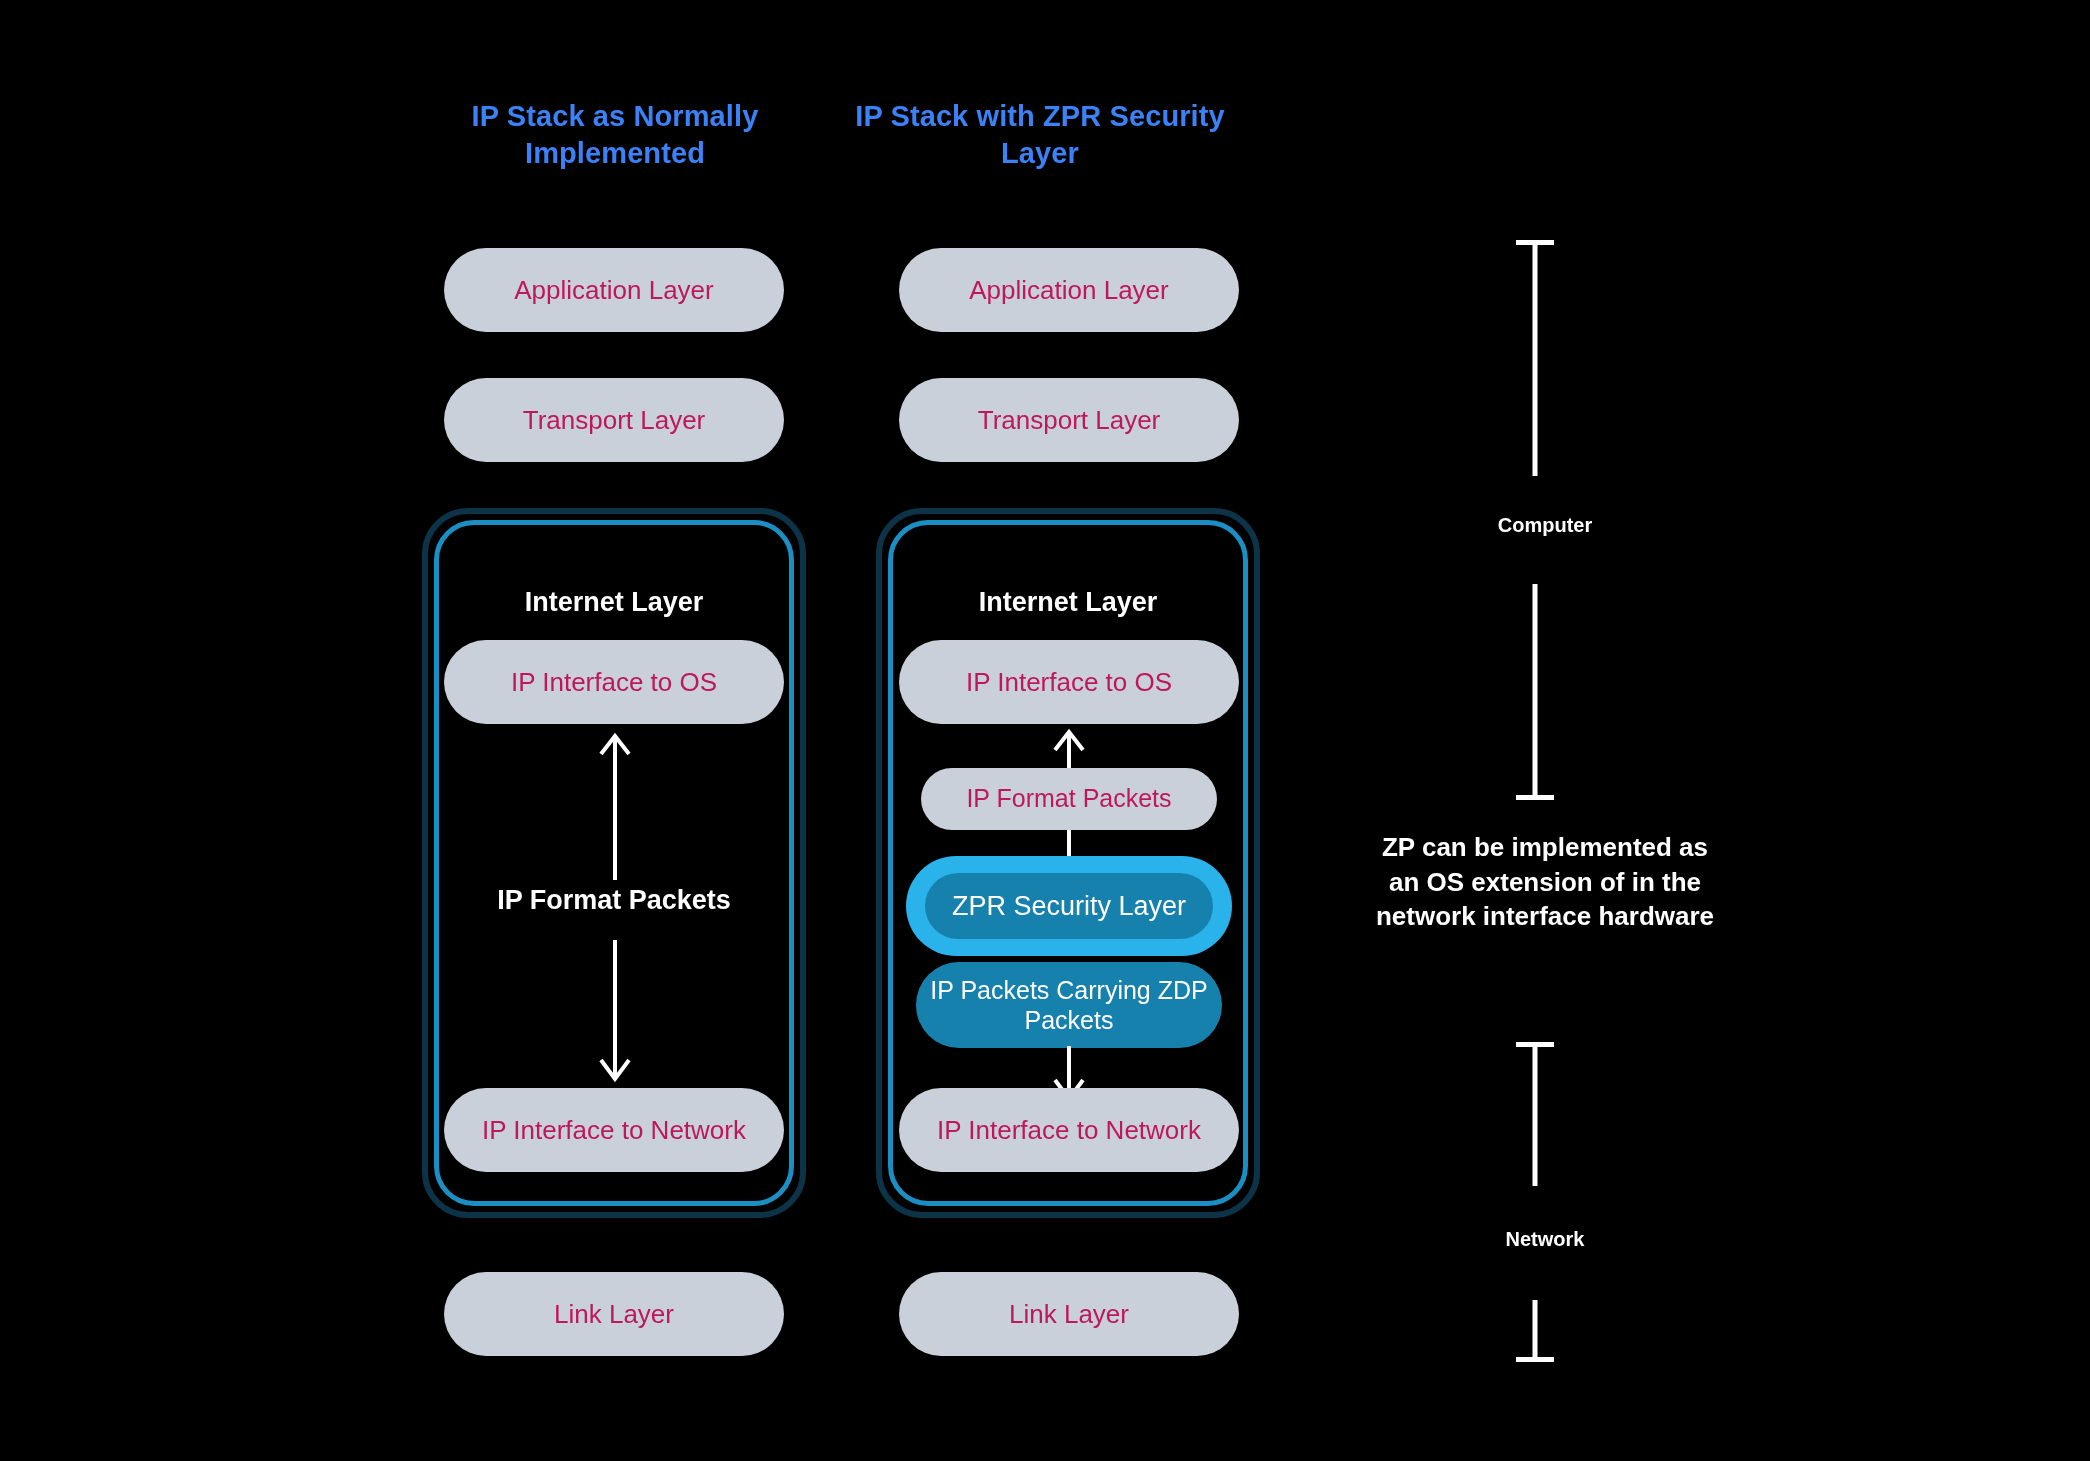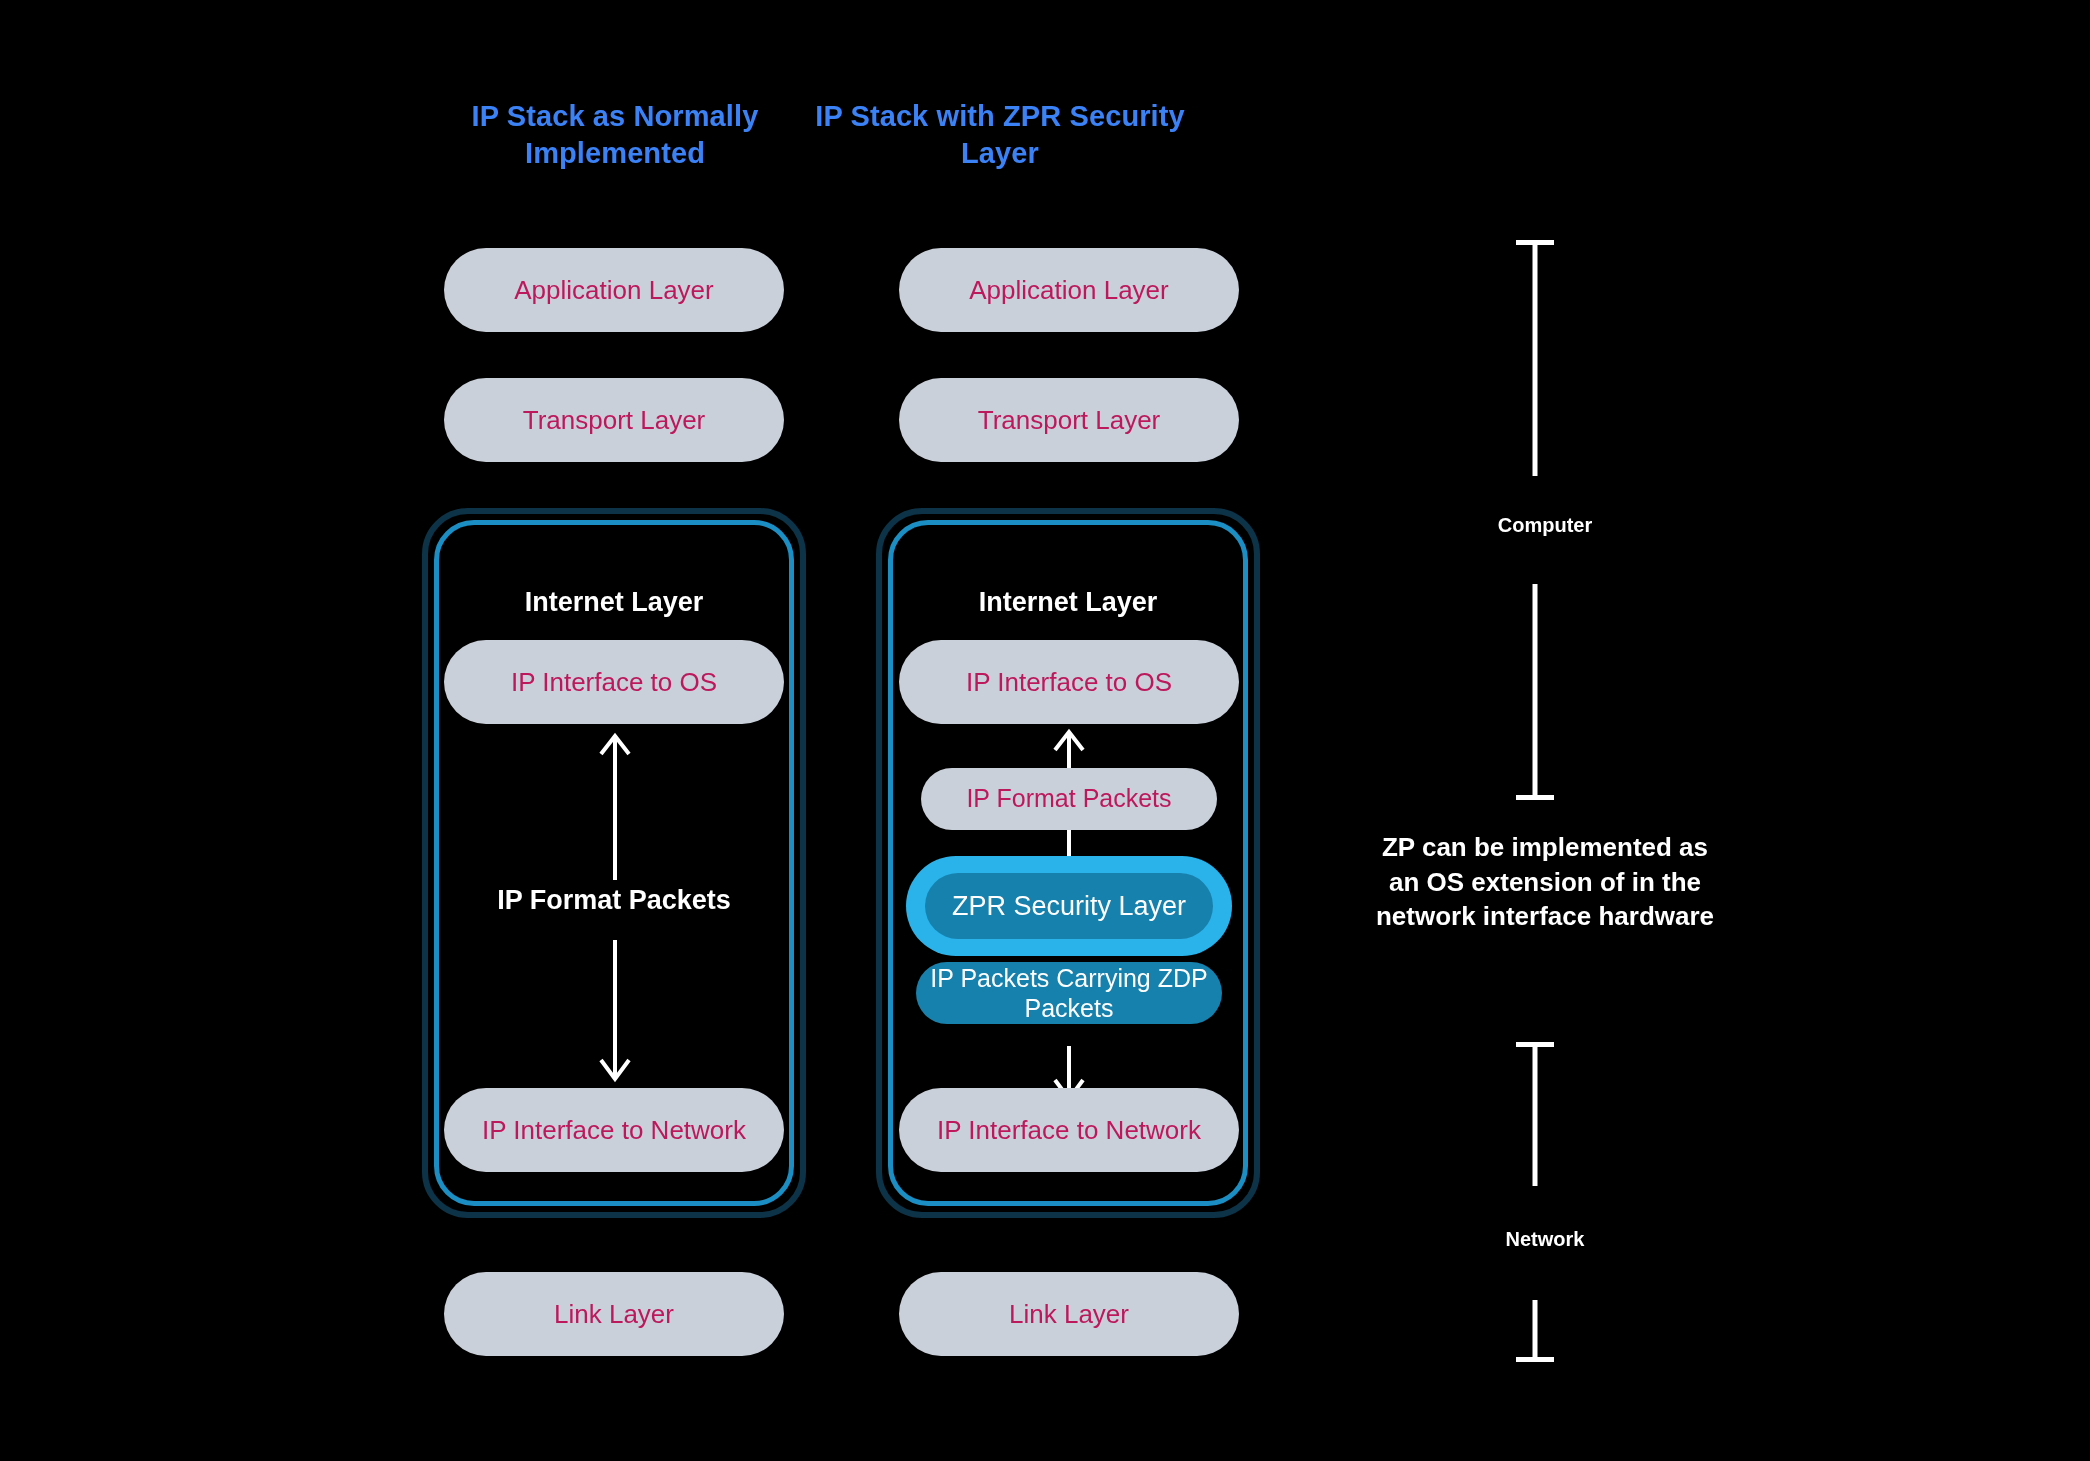--- a/index.html
+++ b/index.html
@@ -27,21 +27,21 @@
     position: absolute;
     width: 420px;
     text-align: center;
     font-size: 29px;
     font-weight: bold;
     line-height: 1.28;
     letter-spacing: 0.1px;
     color: #3b82f6;
   }
   #title-left  { left: 405px; top: 98px; }
-  #title-right { left: 790px; top: 98px; }
+  #title-right { left: 830px; top: 98px; }
 
   
   .pill {
     position: absolute;
     background: #c9d0d9;
     border-radius: 999px;
     color: #be185d;
     font-size: 26px;
     display: flex;
     align-items: center;
@@ -210,21 +210,21 @@
     <line x1="19" y1="160" x2="19" y2="8" stroke="#ffffff" stroke-width="4"></line>
     <polyline points="5,24 19,6 33,24" fill="none" stroke="#ffffff" stroke-width="4"></polyline>
   </svg>
 
   <div class="pill" style="left:921px; top:768px; width:296px; height:62px; font-size:25px;">IP Format Packets</div>
 
   <div class="pill-zpr-outer" style="left:906px; top:856px; width:326px; height:100px;">
     <div class="pill-zpr-inner">ZPR Security Layer</div>
   </div>
 
-  <div class="pill-teal" style="left:916px; top:962px; width:306px; height:62px;">IP Packets Carrying ZDP Packets</div>
+  <div class="pill-teal" style="left:916px; top:962px; width:306px; height:86px;">IP Packets Carrying ZDP Packets</div>
 
   <svg class="arrow-svg" style="left:1050px; top:1046px;" width="38" height="58">
     <line x1="19" y1="0" x2="19" y2="50" stroke="#ffffff" stroke-width="4"></line>
     <polyline points="5,34 19,53 33,34" fill="none" stroke="#ffffff" stroke-width="4"></polyline>
   </svg>
 
   <div class="pill" style="left:899px; top:1088px; width:340px; height:84px;">IP Interface to Network</div>
 
   <div class="pill" style="left:899px; top:1272px; width:340px; height:84px;">Link Layer</div>
 

